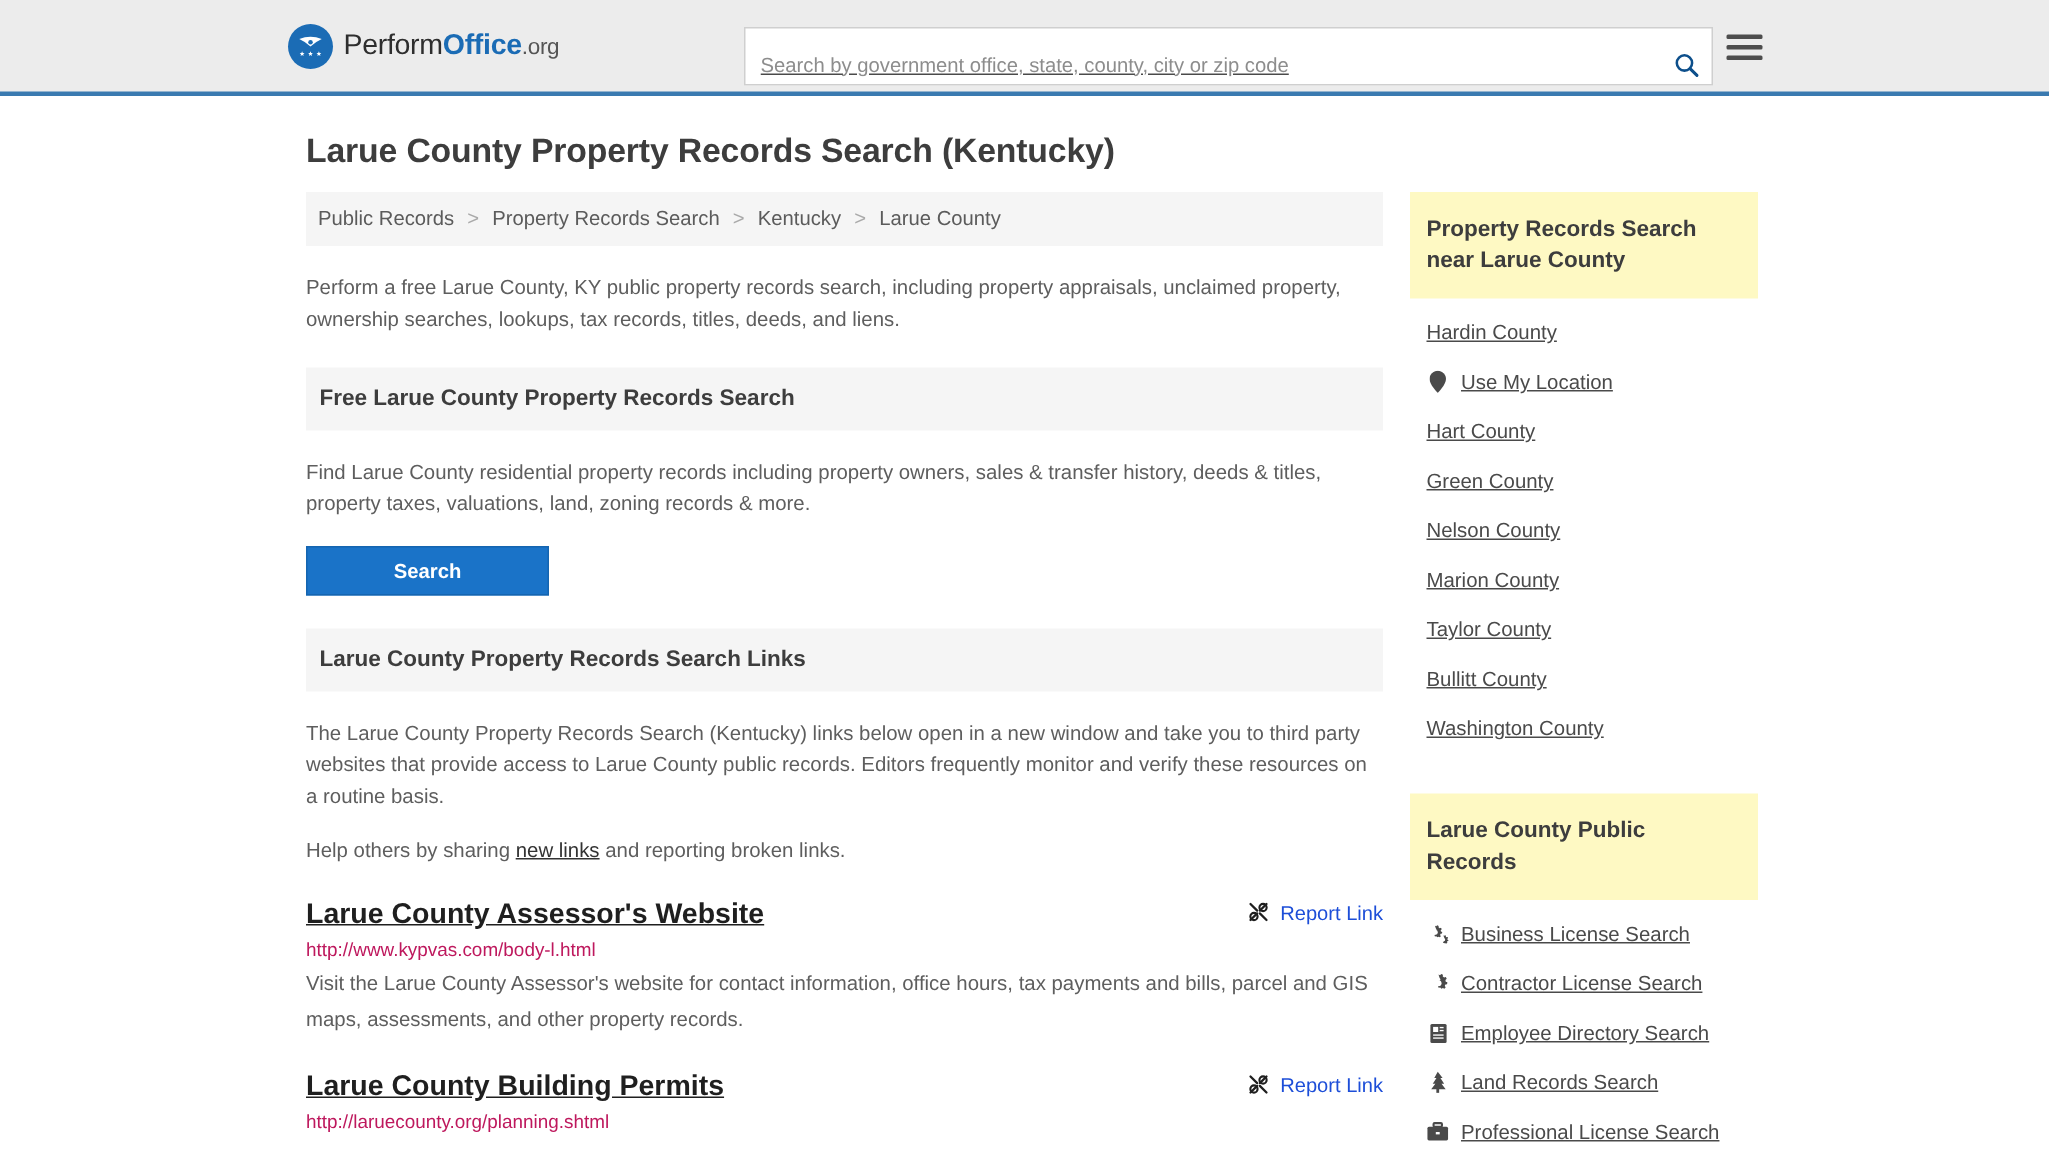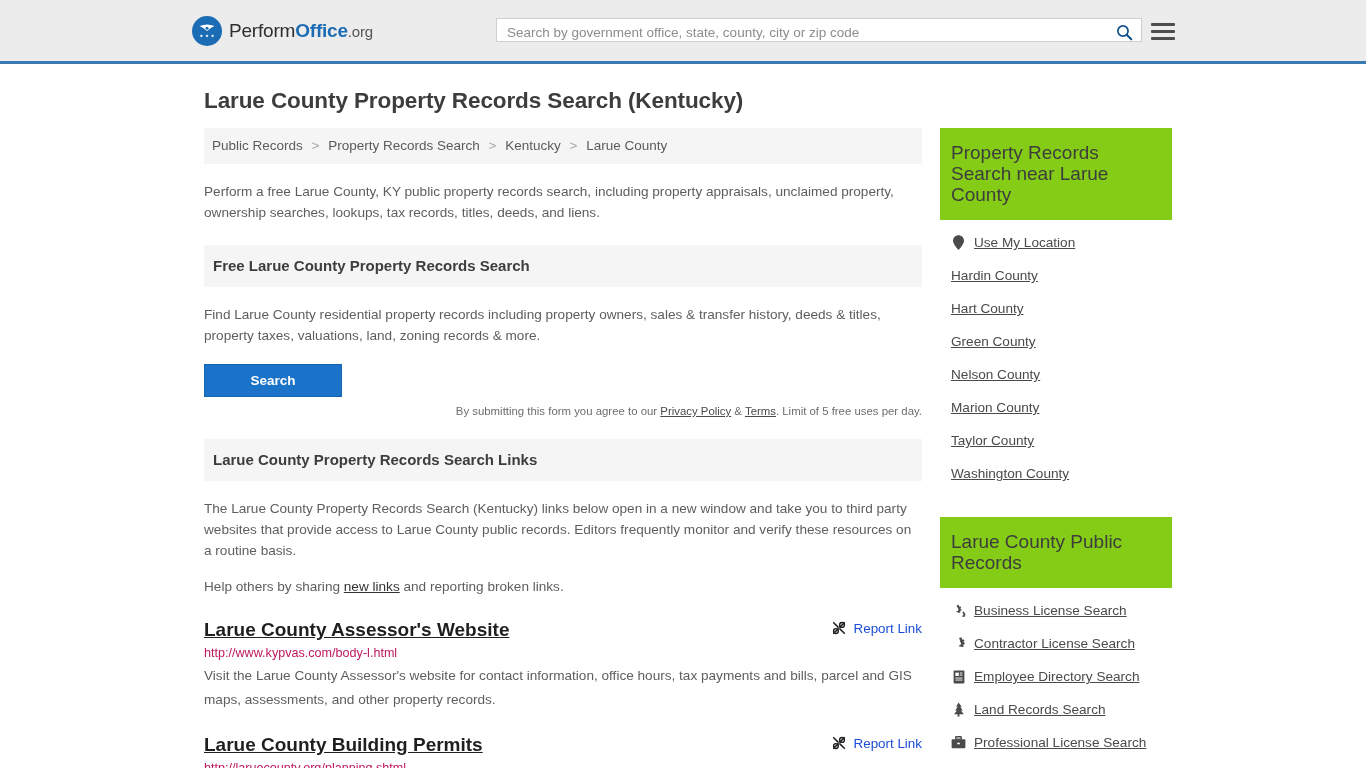--- a/index.html
+++ b/index.html
@@ -48,25 +48,26 @@
     white-space: nowrap;
   }
   .logo-text .bold-blue { color: #1b6cb5; font-weight: bold; }
   .logo-text .tld { font-size: 15px; color: #555; }
 
   .search-shell {
     position: absolute;
     left: 496px;
     top: 18px;
     width: 646px;
-    height: 24px;
+    height: 39px;
     background: #ffffff;
     border: 1px solid #cfcfcf;
     display: flex;
-    align-items: flex-start;
+    align-items: flex-end;
+    text-decoration: underline;
   }
   .search-shell input {
     flex: 1;
     height: 26px;
     border: none;
     outline: none;
     padding: 0 10px;
     font-size: 13.5px;
     font-family: "Liberation Sans", sans-serif;
     color: #444;
@@ -147,21 +148,21 @@
     height: 33px;
     border: 1px solid #3b3b3b;
     padding: 0 9px;
     font-size: 13.5px;
     font-family: "Liberation Sans", sans-serif;
     color: #444;
     outline: none;
   }
   .addr-input::placeholder { color: #9a9a9a; }
   .addr-submit {
-    width: 138px;
+    width: 162px;
     height: 33px;
     background: #1a73c8;
     border: 1px solid #1565b0;
     color: #ffffff;
     font-size: 13.5px;
     font-weight: bold;
     font-family: "Liberation Sans", sans-serif;
     cursor: pointer;
   }
   .form-note {
@@ -207,24 +208,24 @@
   }
   .result-desc {
     font-size: 13.6px;
     line-height: 24px;
     color: #5e5e5e;
     margin-top: 4px;
   }
 
   
   .side-head {
-    background: #84cc16;
+    background: #fef9c3;
     padding: 14px 11px 15px 11px;
-    font-size: 19px;
-    font-weight: normal;
+    font-size: 15px;
+    font-weight: bold;
     color: #3d3d3d;
     line-height: 21px;
   }
   .side-list { margin-top: 6px; }
   .side-item {
     display: flex;
     align-items: center;
     gap: 8px;
     padding: 9px 11px;
     font-size: 13.6px;
@@ -300,23 +301,20 @@
       <p class="body-copy">Perform a free Larue County, KY public property records search, including property appraisals, unclaimed property, ownership searches, lookups, tax records, titles, deeds, and liens.</p>
 
       <div class="section-head">Free Larue County Property Records Search</div>
 
       <p class="body-copy">Find Larue County residential property records including property owners, sales &amp; transfer history, deeds &amp; titles, property taxes, valuations, land, zoning records &amp; more.</p>
 
       <div class="addr-form">
         <button class="addr-submit">Search</button>
       </div>
 
-      <div class="form-note">
-        <span>By submitting this form you agree to our </span><a>Privacy Policy</a><span> &amp; </span><a>Terms</a><span>. Limit of 5 free uses per day.</span>
-      </div>
 
       <div class="section-head">Larue County Property Records Search Links</div>
 
       <p class="body-copy">The Larue County Property Records Search (Kentucky) links below open in a new window and take you to third party websites that provide access to Larue County public records. Editors frequently monitor and verify these resources on a routine basis.</p>
 
       <p class="small-copy">
         <span>Help others by sharing </span><a>new links</a><span> and reporting broken links.</span>
       </p>
 
       <div class="result">
@@ -355,45 +353,48 @@
 
     </div>
 
     <div class="col-side">
 
       <div class="side-head">Property Records Search near Larue County</div>
 
       <div class="side-list">
 
         <div class="side-item">
+          <a>Hardin County</a>
+        </div>
+
+        <div class="side-item">
           <span class="side-icon">
             <svg width="11" height="15" viewBox="0 0 12 16">
               <path d="M6 0C2.7 0 0 2.7 0 6c0 4.2 6 10 6 10s6-5.8 6-10c0-3.3-2.7-6-6-6z" fill="#4a4a4a"></path>
             </svg>
           </span>
           <span class="side-label">Use My Location</span>
         </div>
-
-        <div class="side-item">
-          <a>Hardin County</a>
-        </div>
         <div class="side-item">
           <a>Hart County</a>
         </div>
         <div class="side-item">
           <a>Green County</a>
         </div>
         <div class="side-item">
           <a>Nelson County</a>
         </div>
         <div class="side-item">
           <a>Marion County</a>
         </div>
         <div class="side-item">
           <a>Taylor County</a>
+        </div>
+        <div class="side-item">
+          <a>Bullitt County</a>
         </div>
         <div class="side-item">
           <a>Washington County</a>
         </div>
       </div>
 
       <div class="side-block-2">
         <div class="side-head">Larue County Public Records</div>
 
         <div class="side-list">

